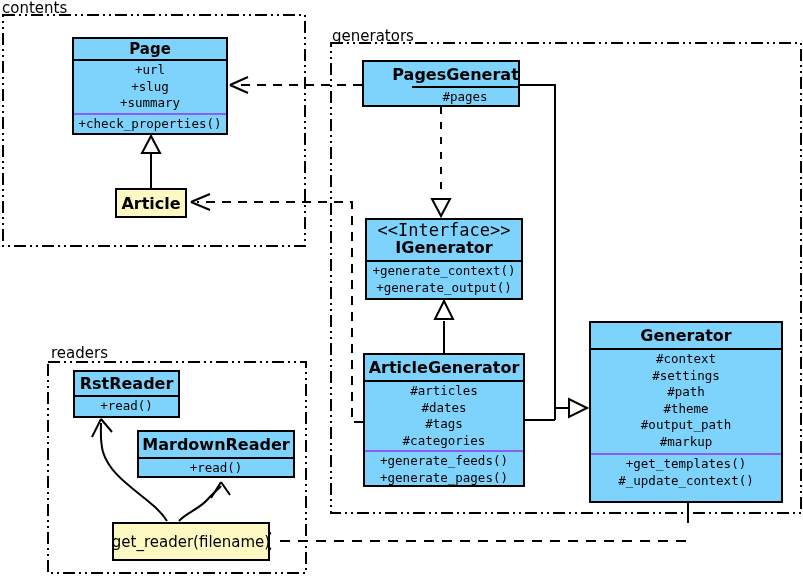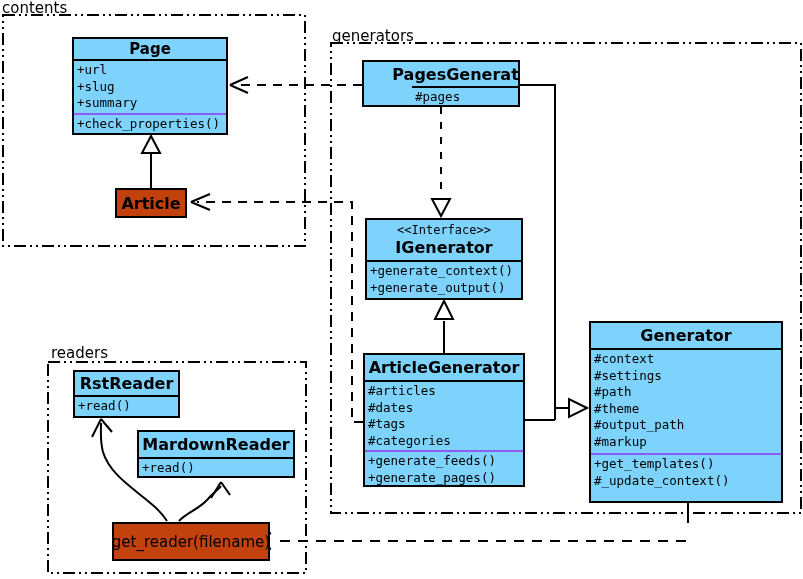--- a/index.html
+++ b/index.html
@@ -16,32 +16,32 @@
   .uml-class {
     position:absolute; box-sizing:border-box; background:#7dd3fc;
     border:2px solid #000; display:flex; flex-direction:column; overflow:hidden;
   }
   .uml-title {
     flex:none; display:flex; flex-direction:column; align-items:center; justify-content:center;
     font-weight:bold; font-size:15px; font-family:"DejaVu Sans", sans-serif;
     border-bottom:2px solid #000; text-align:center;
   }
   .stereotype {
-    font-weight:normal; font-family:"DejaVu Sans Mono", monospace; font-size:12px;
+    font-weight:normal; font-family:"DejaVu Sans Mono", monospace; font-size:17px;
     line-height:15px;
   }
   .uml-name { line-height:19px; }
   .uml-section {
     font-family:"DejaVu Sans Mono", monospace; font-size:12.5px;
-    line-height:16.5px; padding:1px 3px; white-space:pre;
+    line-height:16.5px; padding:1px 3px; white-space:pre;text-align:center;
   }
   .uml-section.sep { border-top:2px solid #8b5cf6; }
   .uml-section.grow { flex:1; }
   .plain-box {
-    position:absolute; box-sizing:border-box; background:#c2410c; border:2px solid #000;
+    position:absolute; box-sizing:border-box; background:#fef9c3; border:2px solid #000;
     display:flex; align-items:center; justify-content:center;
     font-size:15px; font-family:"DejaVu Sans", sans-serif;
   }
   .plain-box.bold { font-weight:bold; font-size:16px; }
 </style>
 </head>
 <body>
 
 <div id="canvas">
 

